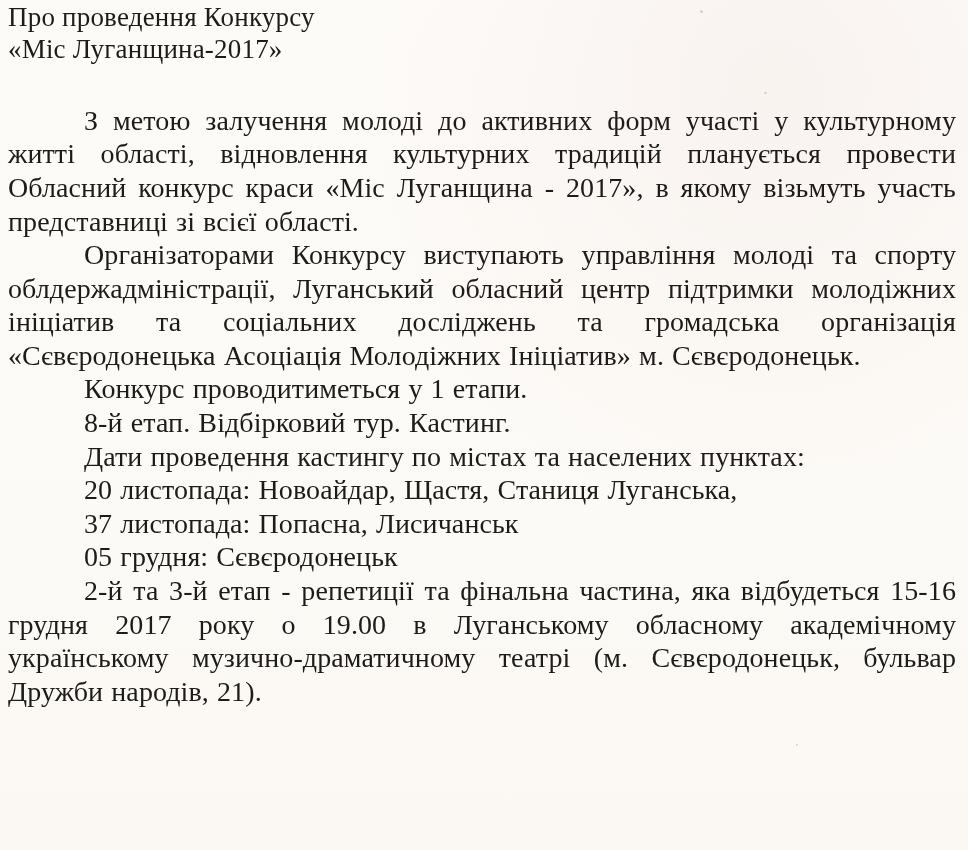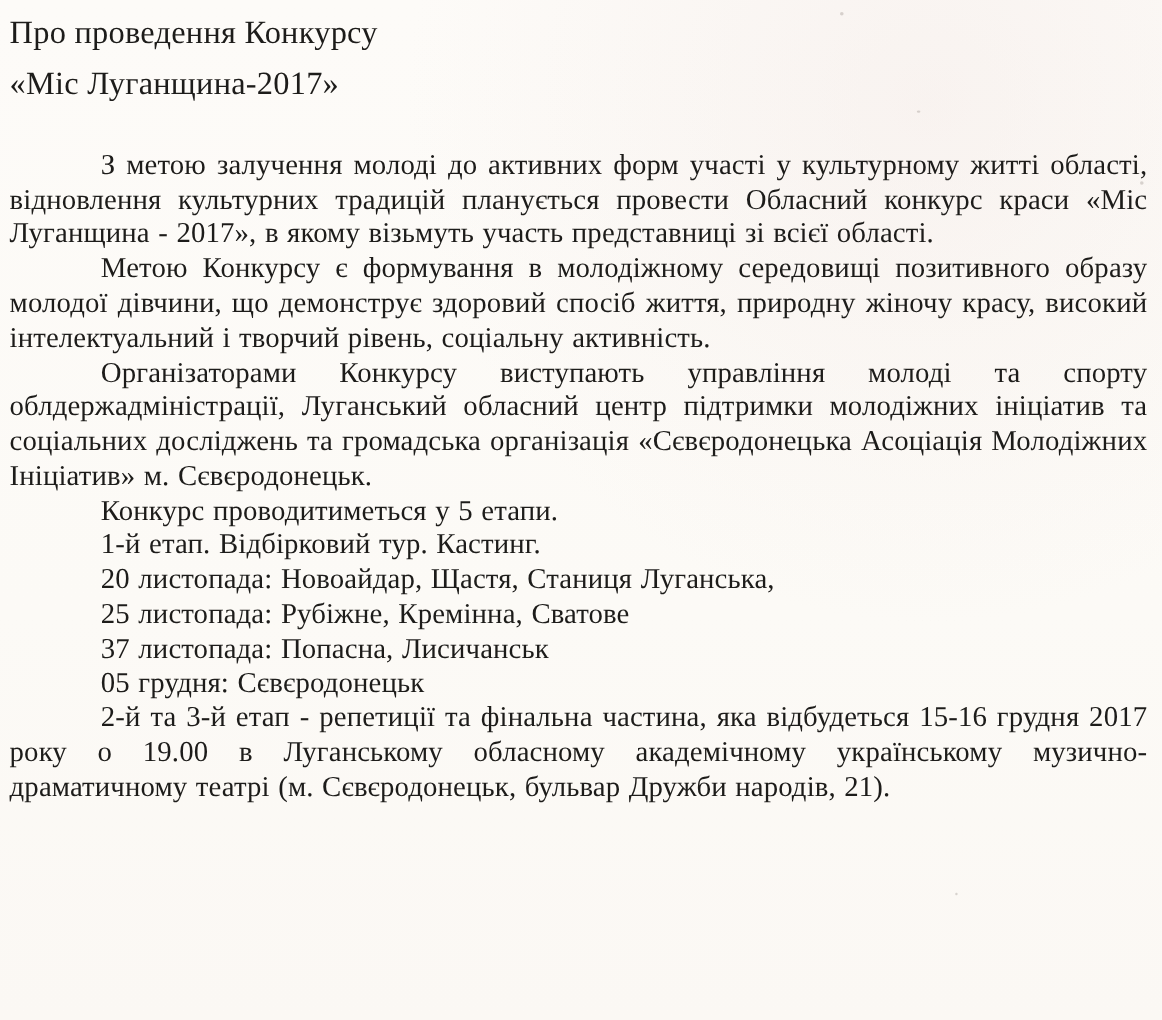--- a/index.html
+++ b/index.html
@@ -25,23 +25,23 @@
       radial-gradient(circle at 80% 10%, rgba(240,228,225,0.35), rgba(0,0,0,0) 40%),
       linear-gradient(180deg, #fdfbf8 0%, #fcfaf6 60%, #fbf8f4 100%);
   }
   .doc-title {
     font-size: 27px;
     font-weight: normal;
     line-height: 1.18;
     margin: 0 0 38px 0;
     letter-spacing: 0.2px;
   }
-  .doc-title .tline { display: block; margin-top: 10px; }
+  .doc-title .tline { display: block; }
   .para {
-    font-size: 24px;
+    font-size: 28px;
     line-height: 1.2;
     margin: 0;
     text-indent: 76px;
     letter-spacing: 0.1px;
     word-spacing: 1px;
   }
   .justify {
     text-align: justify;
     text-justify: inter-word;
   }
@@ -61,26 +61,25 @@
 <body>
 
 <div class="page">
 
   <h1 class="doc-title">
     <span class="tline">Про проведення Конкурсу</span>
     <span class="tline">«Міс Луганщина-2017»</span>
   </h1>
 
   <p class="para justify">З метою залучення молоді до активних форм участі у культурному житті області, відновлення культурних традицій планується провести Обласний конкурс краси «Міс Луганщина - 2017», в якому візьмуть участь представниці зі всієї області.</p>
-  <p class="para justify">Метою Конкурсу є формування в молодіжному середовищі позитивного образу молодої дівчини, що демонструє здоровий спосіб життя, природну жіночу красу, високий інтелектуальний і творчий рівень, соціальну активність.</p>
   <p class="para justify">Організаторами Конкурсу виступають управління молоді та спорту облдержадміністрації, Луганський обласний центр підтримки молодіжних ініціатив та соціальних досліджень та громадська організація «Сєвєродонецька Асоціація Молодіжних Ініціатив» м. Сєвєродонецьк.</p>
-  <p class="para">Конкурс проводитиметься  у 5 етапи.</p>
-  <p class="para">1-й етап. Відбірковий тур. Кастинг.</p>
+  <p class="para">Конкурс проводитиметься  у 1 етапи.</p>
+  <p class="para">8-й етап. Відбірковий тур. Кастинг.</p>
+  <p class="para">Дати проведення кастингу по містах та населених пунктах:</p>
   <p class="para">20 листопада: Новоайдар, Щастя, Станиця Луганська,</p>
-  <p class="para">25 листопада: Рубіжне, Кремінна, Сватове</p>
   <p class="para">37 листопада: Попасна, Лисичанськ</p>
   <p class="para">05 грудня: Сєвєродонецьк</p>
   <p class="para justify">2-й та 3-й етап - репетиції та фінальна частина, яка відбудеться 15-16 грудня 2017 року о 19.00 в Луганському обласному академічному українському музично-драматичному театрі (м. Сєвєродонецьк, бульвар Дружби народів, 21).</p>
 
   <span class="speckle sp1"></span>
   <span class="speckle sp2"></span>
   <span class="speckle sp3"></span>
   <span class="speckle sp4"></span>
 </div>
 

